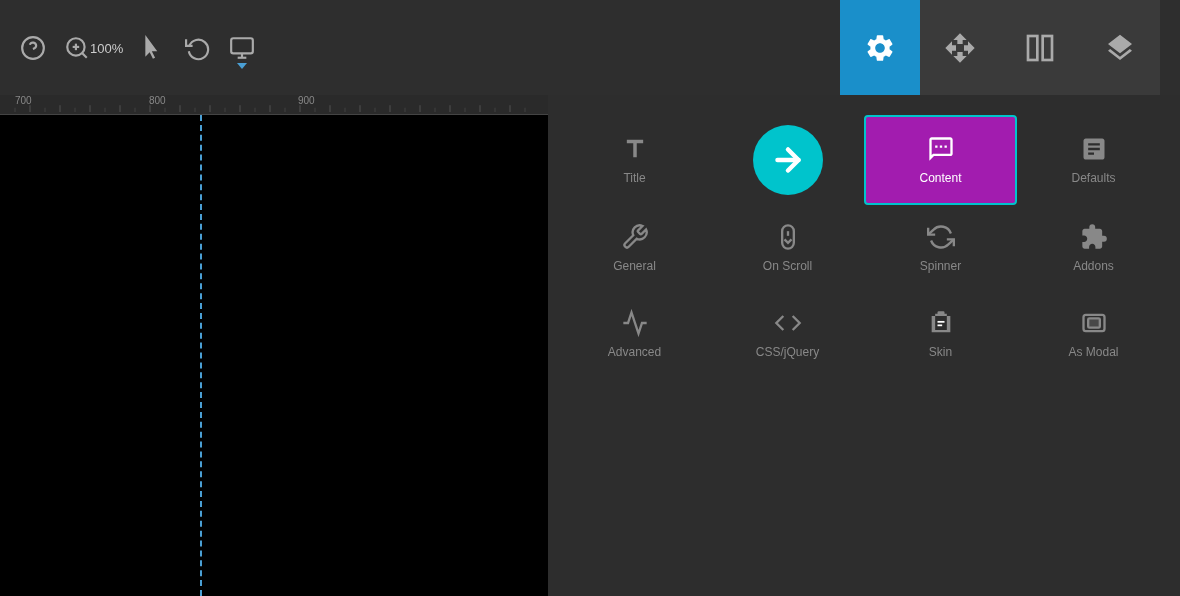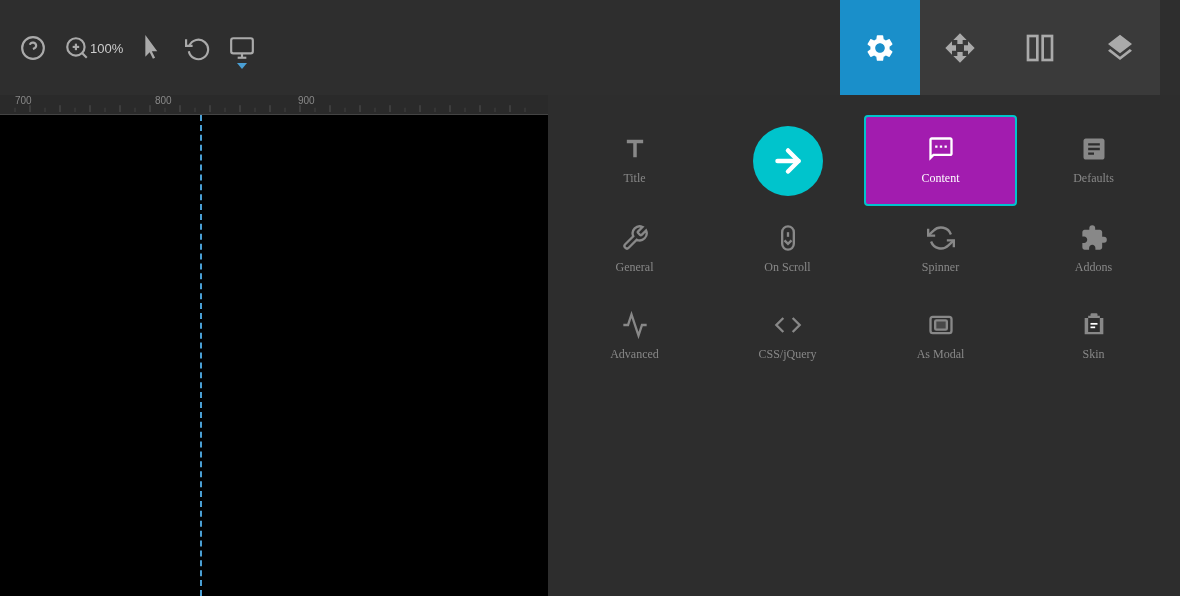--- a/index.html
+++ b/index.html
@@ -158,21 +158,20 @@
       border: 2px solid #00c4cc;
       color: #fff;
       background: #a21caf;
     }
     .module-item svg {
       width: 28px;
       height: 28px;
     }
     .module-item-label {
       font-size: 12px;
-      font-family: Liberation Serif, serif;
     }
 
     
     .arrow-circle {
       position: absolute;
       width: 70px;
       height: 70px;
       background: #00c4cc;
       border-radius: 50%;
       display: flex;
@@ -266,21 +265,21 @@
   </div>
 </div>
 
 <div class="main">
 
   <div class="canvas-area">
 
     <div class="ruler-top">
       <div style="position:relative; width:100%; height:100%;">
         <span class="ruler-label" style="left: 15px;">700</span>
-        <span class="ruler-label" style="left: 155px;">800</span>
+        <span class="ruler-label" style="left: 149px;">800</span>
         <span class="ruler-label" style="left: 298px;">900</span>
 
         <svg style="position:absolute;top:0;left:0;width:100%;height:100%;" viewBox="0 0 548 20" preserveAspectRatio="none">
 
           <line x1="30" y1="12" x2="30" y2="20" stroke="#555" stroke-width="1"></line>
           <line x1="60" y1="12" x2="60" y2="20" stroke="#555" stroke-width="1"></line>
           <line x1="90" y1="12" x2="90" y2="20" stroke="#555" stroke-width="1"></line>
           <line x1="120" y1="12" x2="120" y2="20" stroke="#555" stroke-width="1"></line>
           <line x1="150" y1="12" x2="150" y2="20" stroke="#555" stroke-width="1"></line>
           <line x1="180" y1="12" x2="180" y2="20" stroke="#555" stroke-width="1"></line>
@@ -404,32 +403,32 @@
 
       <div class="module-item">
         <svg viewBox="0 0 24 24" fill="none" stroke="currentColor" stroke-width="2">
           <polyline points="16 18 22 12 16 6"></polyline>
           <polyline points="8 6 2 12 8 18"></polyline>
         </svg>
         <span class="module-item-label">CSS/jQuery</span>
       </div>
 
       <div class="module-item">
-        <svg viewBox="0 0 24 24" fill="none" stroke="currentColor" stroke-width="2">
-          <rect x="3" y="5" width="18" height="14" rx="2"></rect>
-          <rect x="7" y="8" width="10" height="8" rx="1" fill="currentColor" fill-opacity="0.3"></rect>
-        </svg>
-        <span class="module-item-label">As Modal</span>
-      </div>
-
-      <div class="module-item">
         <svg viewBox="0 0 24 24" fill="currentColor">
           <path d="M7 4v2H4v14h16V6h-3V4H7zm0 2h10v12H7V6z"></path>
           <rect x="9" y="2" width="6" height="4" rx="1"></rect>
           <line x1="9" y1="11" x2="15" y2="11" stroke="white" stroke-width="1.5"></line>
           <line x1="9" y1="14" x2="13" y2="14" stroke="white" stroke-width="1.5"></line>
         </svg>
         <span class="module-item-label">Skin</span>
       </div>
 
+      <div class="module-item">
+        <svg viewBox="0 0 24 24" fill="none" stroke="currentColor" stroke-width="2">
+          <rect x="3" y="5" width="18" height="14" rx="2"></rect>
+          <rect x="7" y="8" width="10" height="8" rx="1" fill="currentColor" fill-opacity="0.3"></rect>
+        </svg>
+        <span class="module-item-label">As Modal</span>
+      </div>
+
     </div>
   </div>
 </div>
 
 </body></html>

